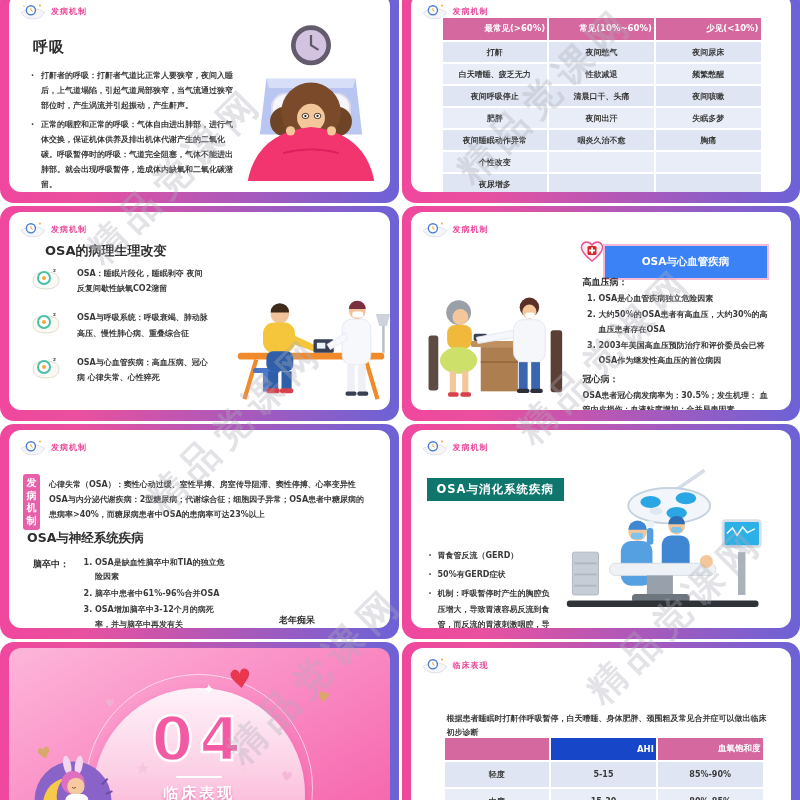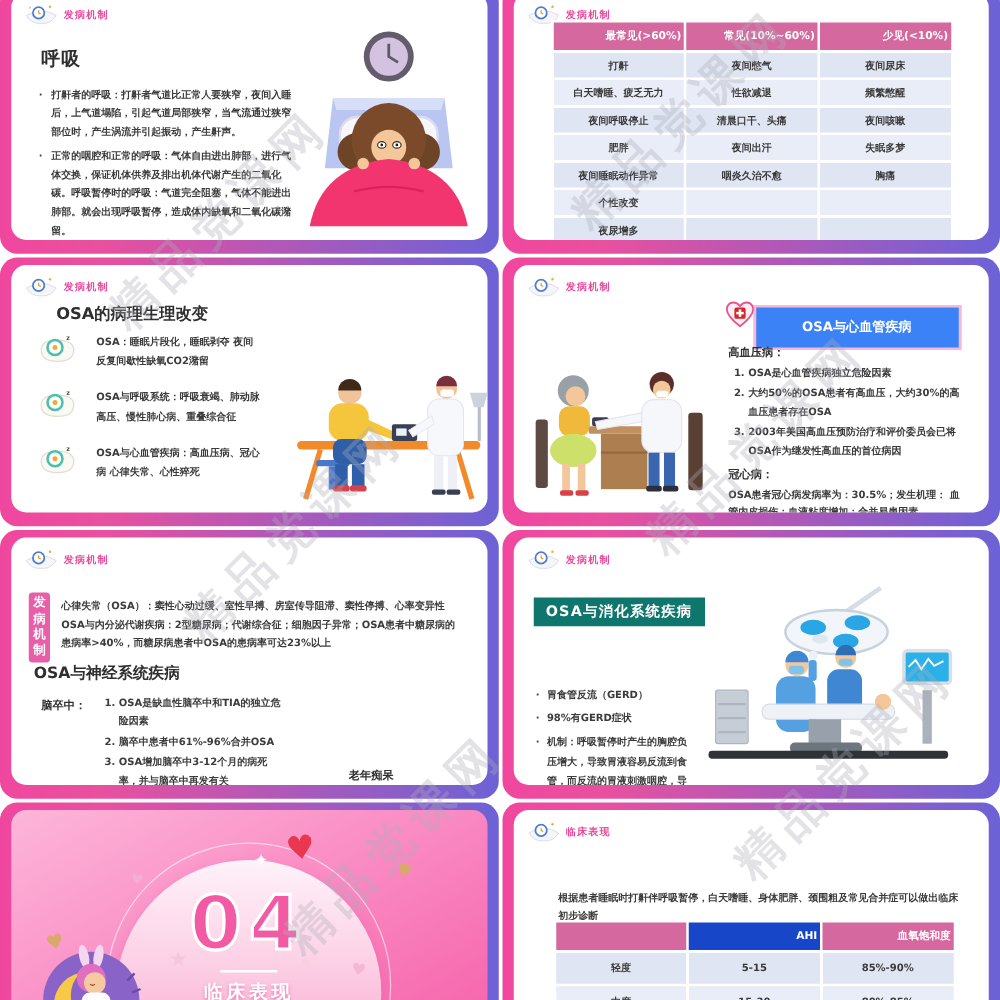--- a/index.html
+++ b/index.html
@@ -376,21 +376,21 @@
           <path d="M3 16 Q20 5 37 16 Q31 26 20 25 Q9 26 3 16 Z" fill="#f5f5fa" stroke="#d7d7e6" stroke-width="1"></path>
           <circle cx="17" cy="13" r="6.5" fill="#fff" stroke="#4a7fd0" stroke-width="2"></circle>
           <path d="M17 10 v3 l2.4 1.4" stroke="#e89020" stroke-width="1.3" fill="none"></path>
           <circle cx="30" cy="6" r="1.4" fill="#f2a93c"></circle>
         </svg>
         <span class="hdr-label">发病机制</span>
       </div>
       <div class="sl6-bar">OSA与消化系统疾病</div>
       <ul class="sl6-bullets body-txt">
         <li>胃食管反流（GERD）</li>
-        <li>98%有GERD症状</li>
+        <li>50%有GERD症状</li>
         <li>机制：呼吸暂停时产生的胸腔负压增大，导致胃液容易反流到食管，而反流的胃液刺激咽腔，导致咽部充血水肿，从而加重睡眠呼吸暂停。</li>
       </ul>
       <svg class="sl6-illo" viewBox="0 0 215 160">
         <line x1="150" y1="4" x2="118" y2="26" stroke="#d7dde6" stroke-width="4"></line>
         <ellipse cx="112" cy="42" rx="44" ry="19" fill="#f2f6fa" stroke="#c6d2de" stroke-width="2"></ellipse>
         <ellipse cx="92" cy="38" rx="11" ry="6.5" fill="#2aa6e4"></ellipse>
         <ellipse cx="130" cy="34" rx="11" ry="6.5" fill="#2aa6e4"></ellipse>
         <ellipse cx="120" cy="50" rx="11" ry="6.5" fill="#2aa6e4"></ellipse>
         <ellipse cx="98" cy="48" rx="7" ry="4" fill="#dfe8f0"></ellipse>
         <rect x="8" y="92" width="28" height="46" rx="2" fill="#c6cdd6" stroke="#aeb6c0"></rect>

